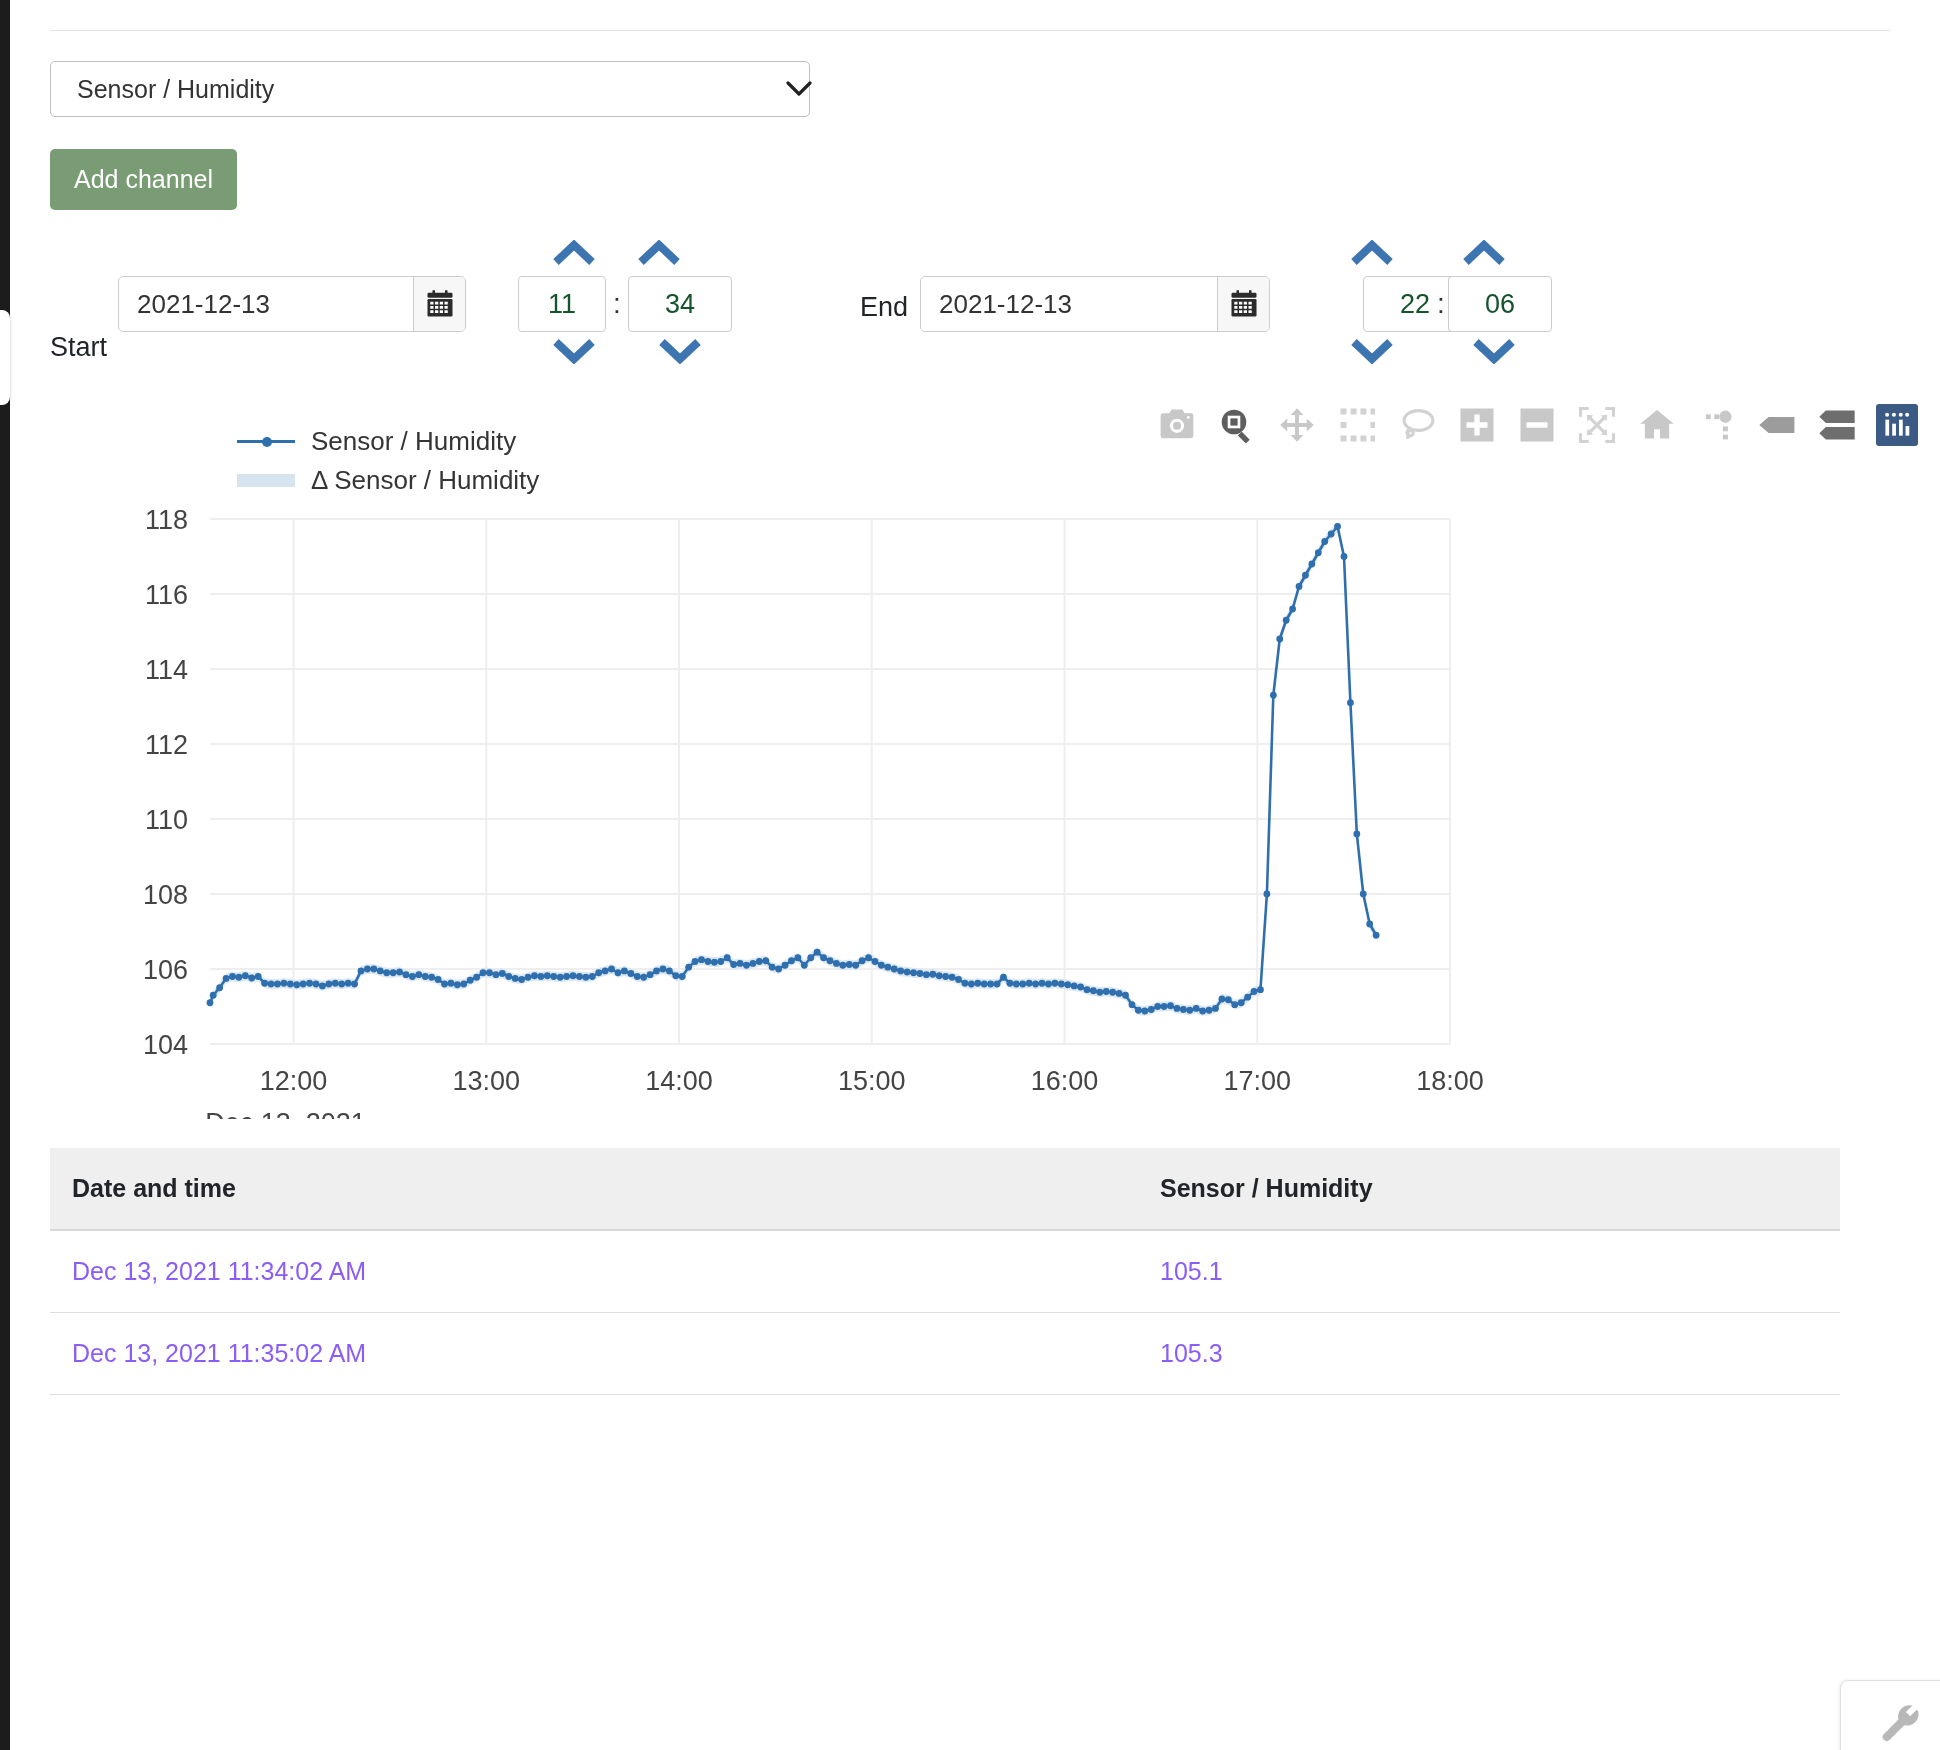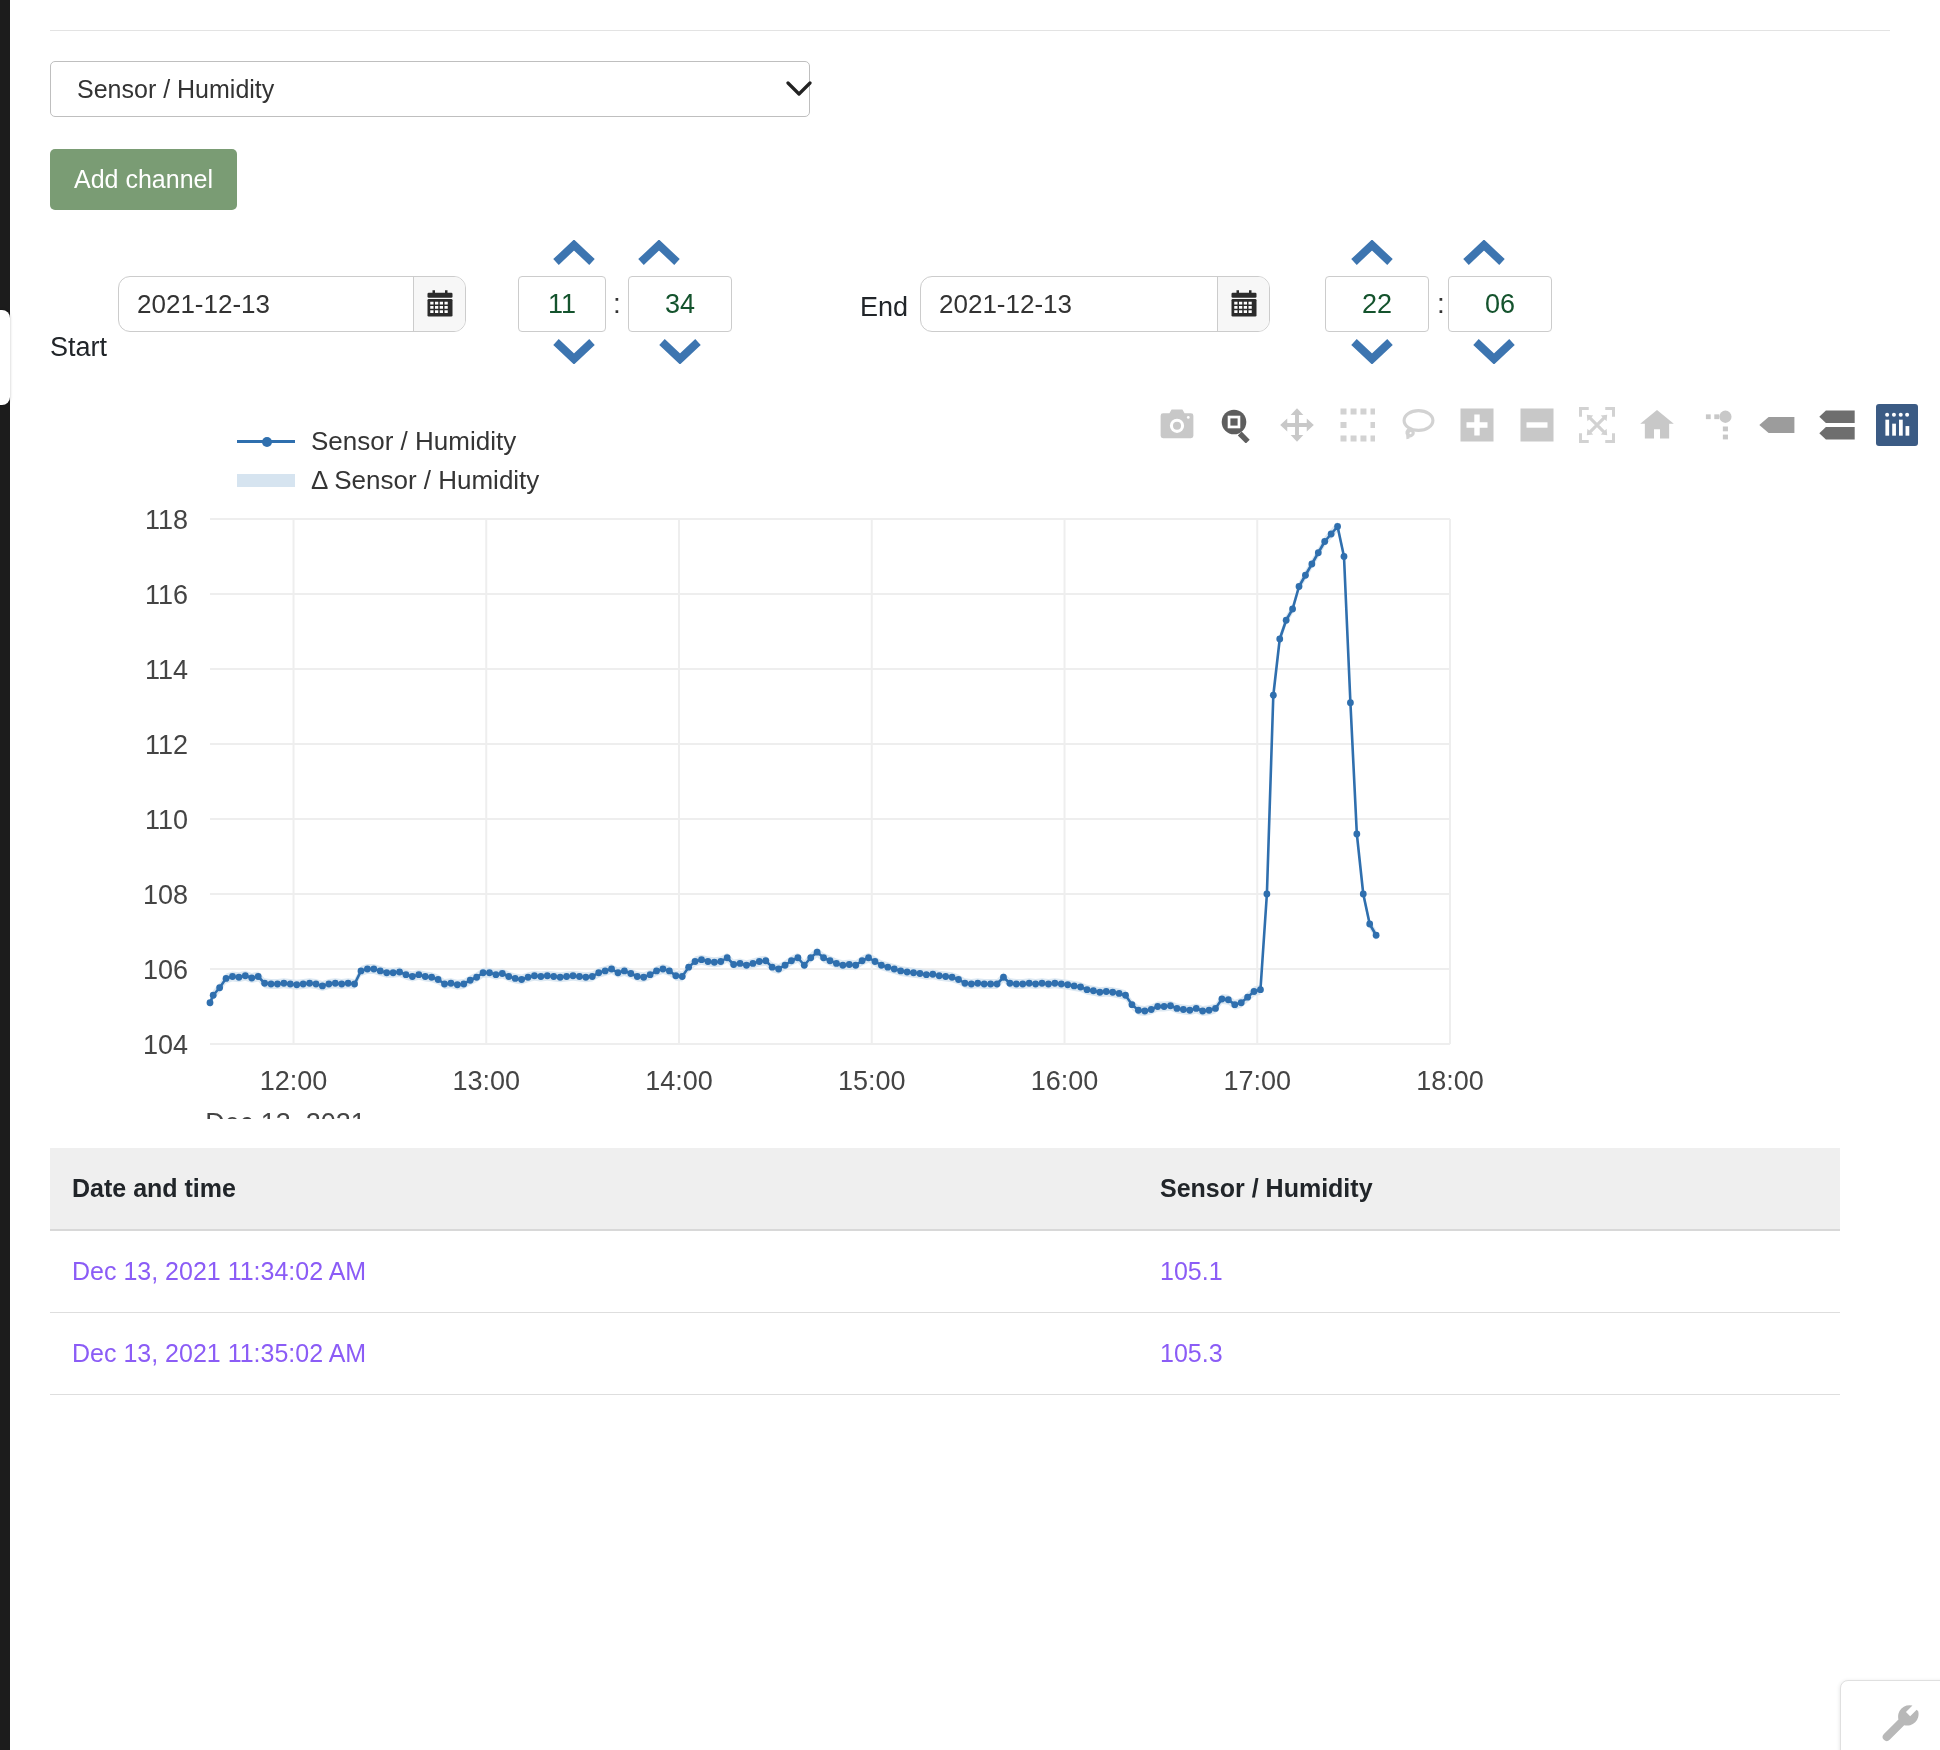--- a/index.html
+++ b/index.html
@@ -65,21 +65,21 @@
 
   
   #dt-row{
     position:relative; margin:20px 0 0 0; height:150px;
   }
   .dt-label{
     position:absolute; top:62px; font-size:27px; color:#212529;
   }
   .dt-inputbox{
     position:absolute; top:46px;
-    height:56px; border:1px solid #ccc; border-radius:12px;
+    height:56px; border:1px solid #ccc; border-radius:5px;
     background:#fff; display:flex; align-items:stretch;
     overflow:hidden;
   }
   .dt-inputbox input{
     border:none; outline:none; background:transparent;
     font-family:"Liberation Sans", sans-serif;
     font-size:26px; color:#333; padding:0 18px; width:100%;
   }
   .dt-calbtn{
     width:62px; background:#f7f7f7; border-left:1px solid #ccc;
@@ -260,21 +260,21 @@
           </g>
         </svg>
       </span>
     </div>
 
     <span class="chev" style="left:1350px; top:10px;">
       <svg width="44" height="26" viewBox="0 0 44 26">
           <path d="M4 22 L22 5 L40 22" stroke="#3d75b0" stroke-width="8" fill="none" stroke-linejoin="miter"></path>
         </svg>
     </span>
-    <div class="spinbox" style="left:1325px; width:104px;">
+    <div class="spinbox" style="left:1363px; width:104px;">
       <input type="text" value="22" style="">
     </div>
     <span class="chev" style="left:1350px; top:108px;">
       <svg width="44" height="26" viewBox="0 0 44 26">
           <path d="M4 4 L22 21 L40 4" stroke="#3d75b0" stroke-width="8" fill="none" stroke-linejoin="miter"></path>
         </svg>
     </span>
 
     <span class="colon" style="left:1437px;">:</span>
 

